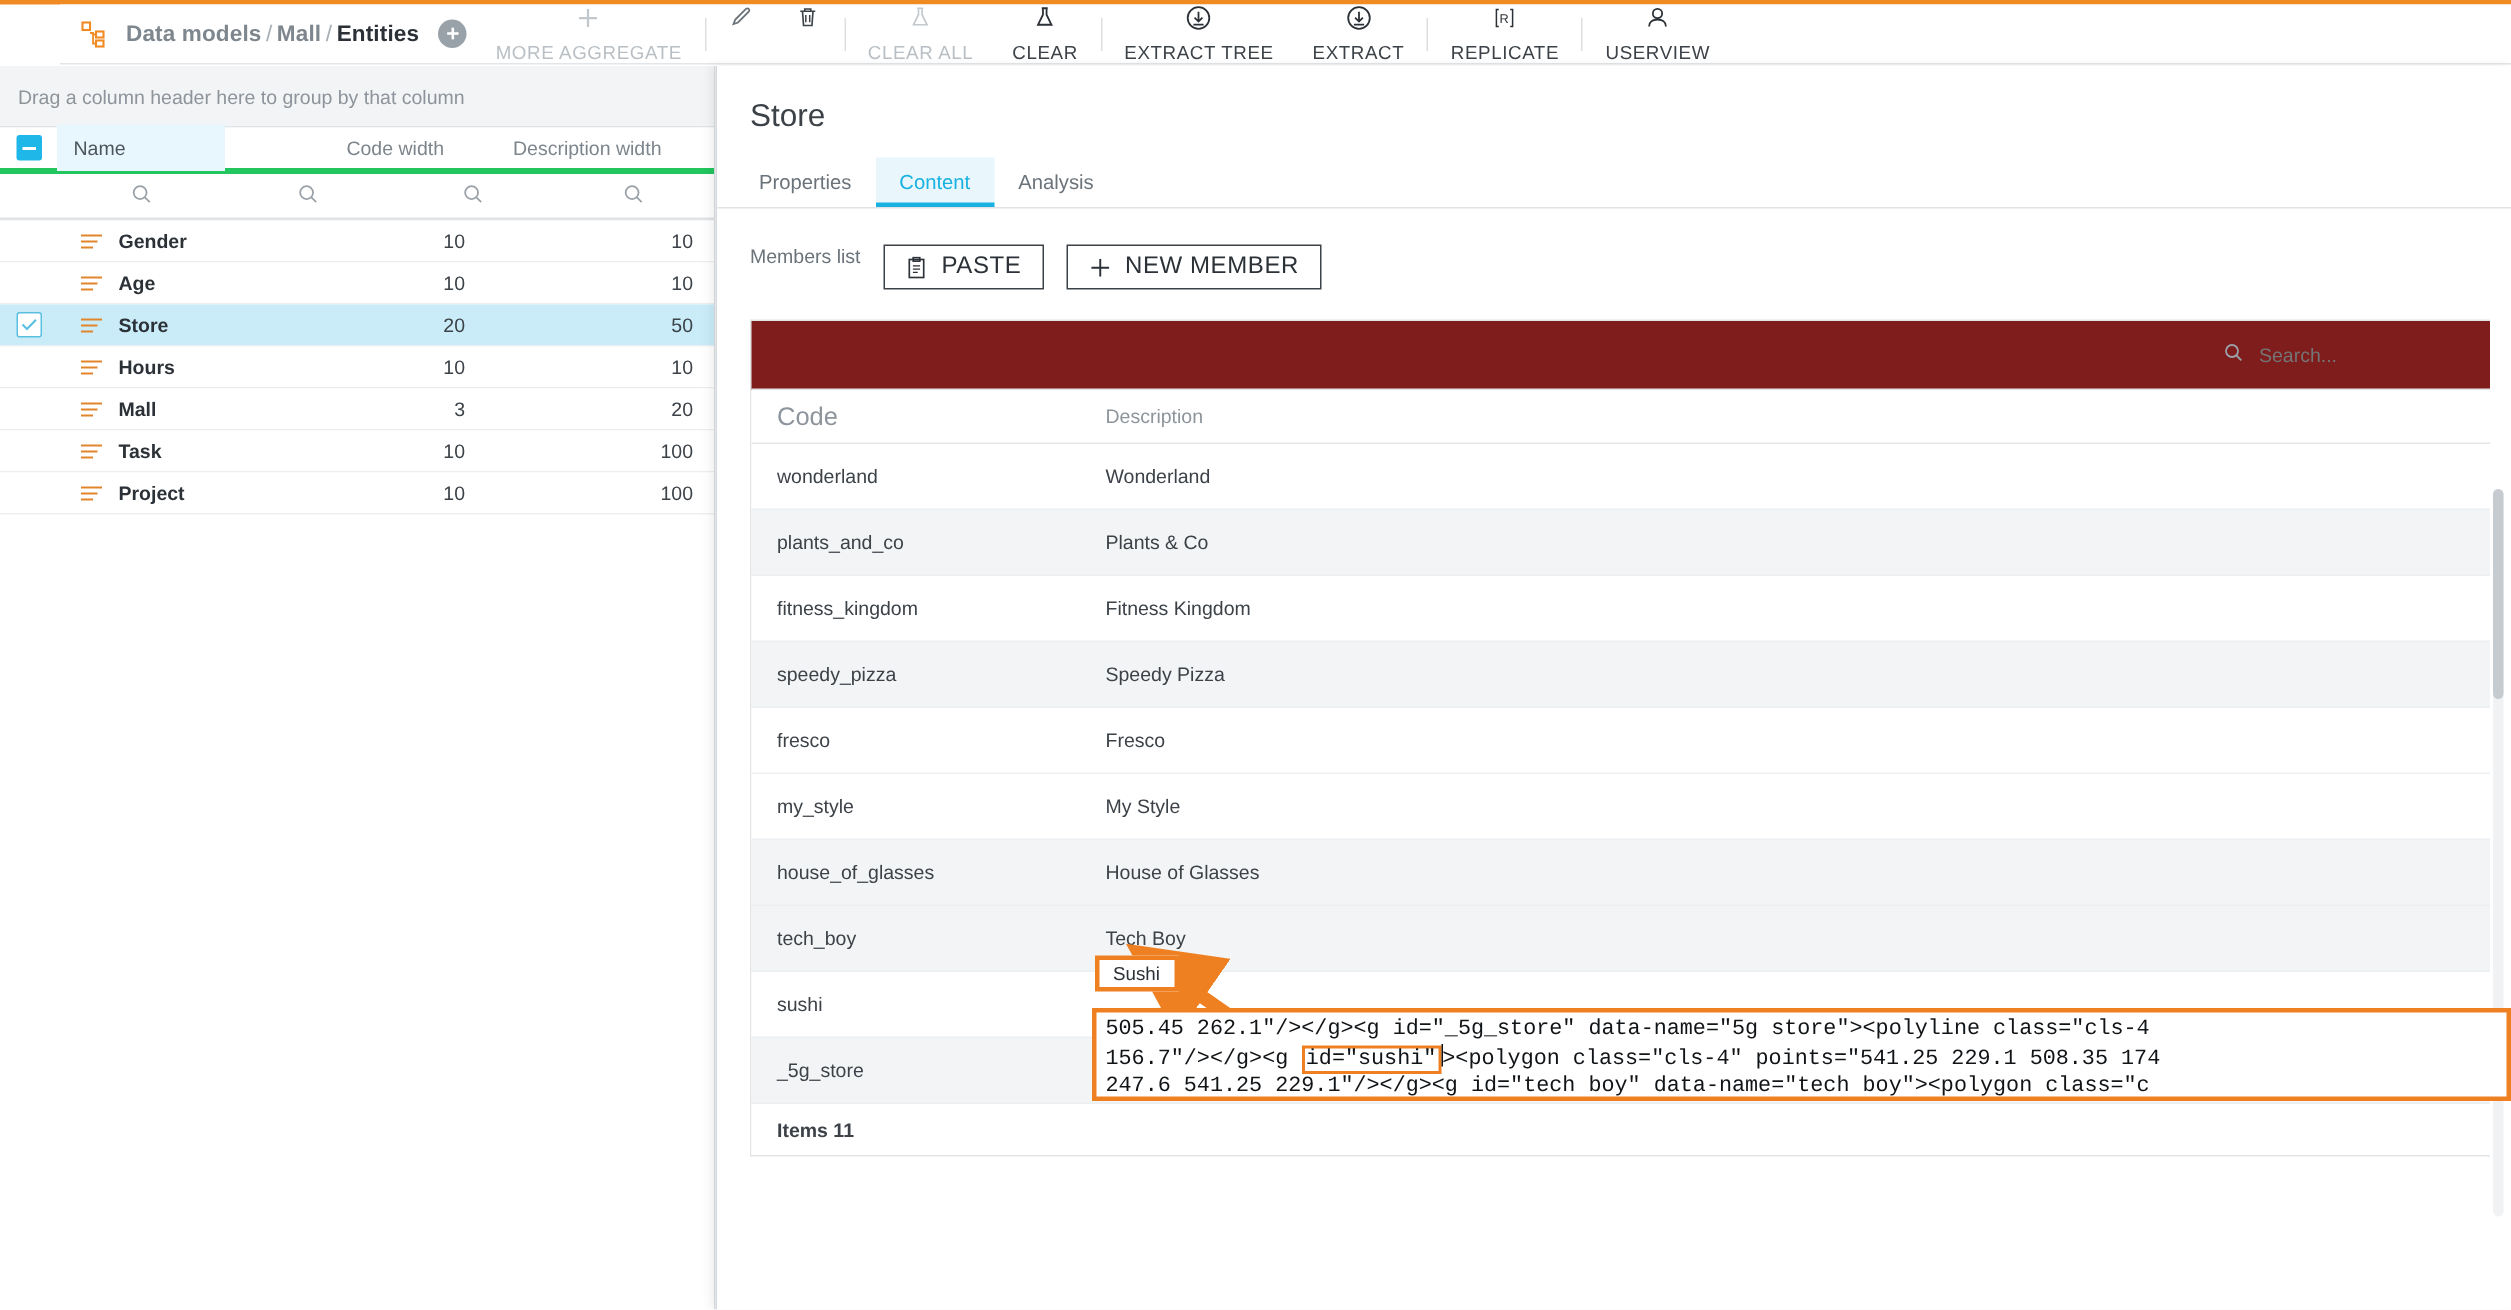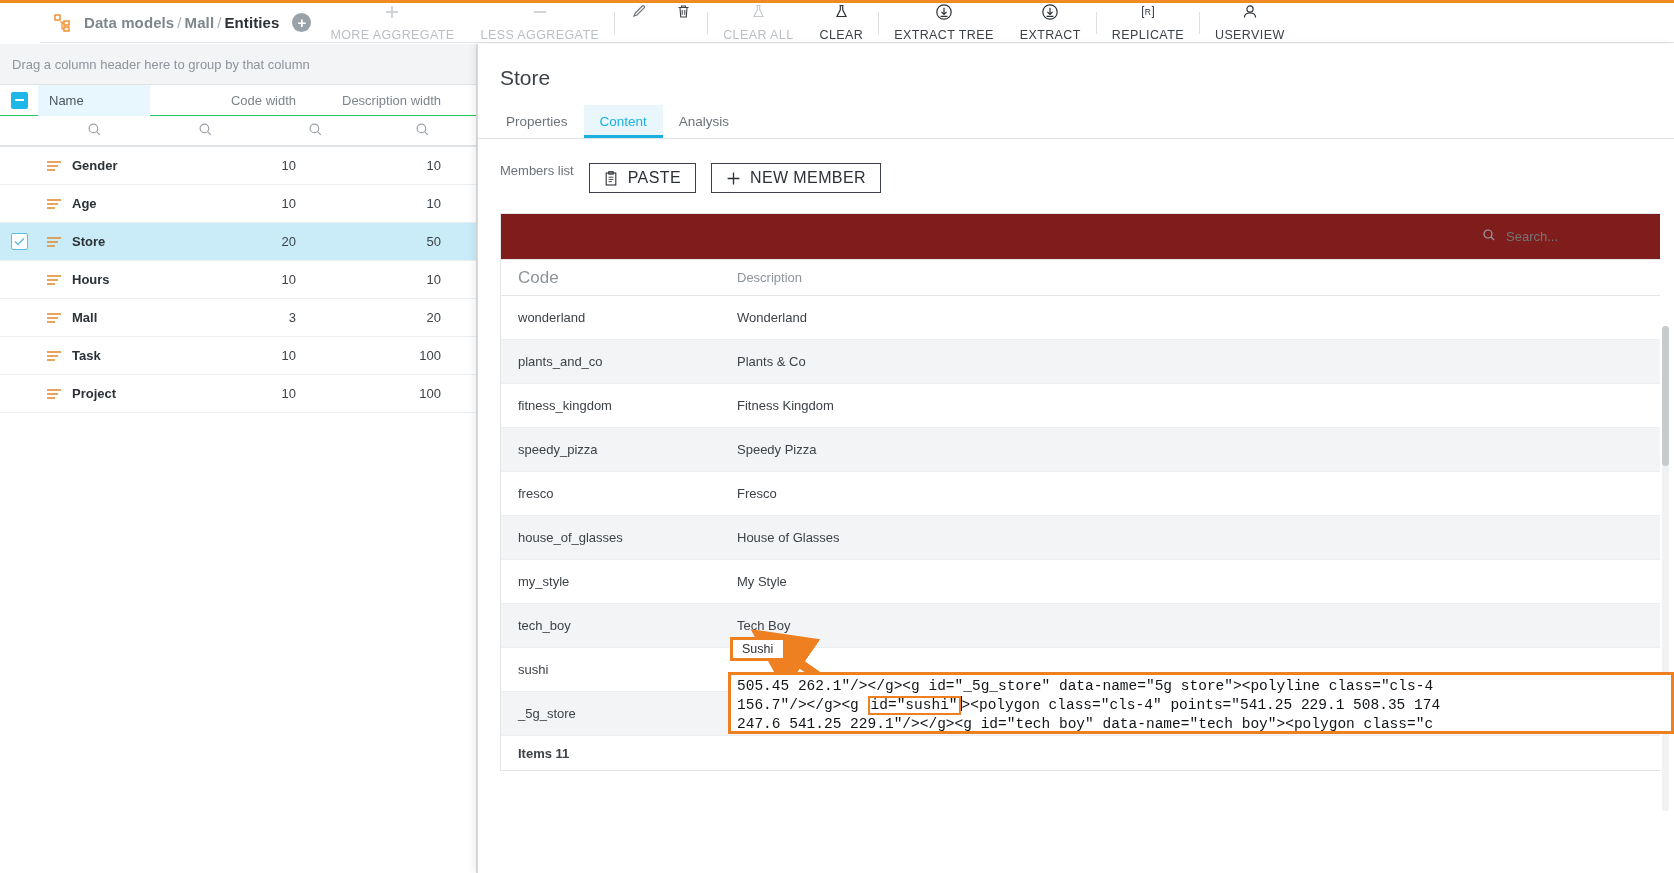--- a/index.html
+++ b/index.html
@@ -48,43 +48,44 @@
   .leftpane{
     position:absolute; left:0; top:44px; width:477px; height:829px;
     background:#fff; border-right:1px solid #dcdfe2;
   }
   .group-panel{
     height:41px; background:#f3f4f5; border-bottom:1px solid #e0e3e6;
     display:flex; align-items:center; padding-left:12px;
     color:#8d949b; font-size:13px;
   }
   .grid-head{
-    height:31px; display:flex; align-items:center; border-bottom:1px solid #22c55e;
+    height:31px; display:flex; align-items:center; border-bottom:4px solid #22c55e;
     background:#fff;
   }
   .gh-check{ width:38px; display:flex; align-items:center; justify-content:center;}
   .minus-box{
     width:17px;height:17px;background:#1fb6e8;border-radius:2px;
     display:flex;align-items:center;justify-content:center;
   }
   .minus-box::after{ content:""; display:block; width:9px; height:2px; background:#fff;}
   .gh-name{
     width:112px; height:31px; background:#e8f6fd; display:flex; align-items:center;
     padding-left:11px; font-size:13px; color:#4e565d;
   }
   .gh-cw{ width:160px; text-align:right; padding-right:14px; color:#7d858c;}
   .gh-dw{ width:145px; text-align:right; padding-right:14px; color:#7d858c;}
   .filter-row{
     height:31px; display:flex; align-items:center; border-bottom:2px solid #e0e3e6; background:#fff;
   }
   .fr-cell{ display:flex; align-items:center; justify-content:center;}
   .mag{ color:#9aa1a8; }
   .grow{
-    height:38px; display:flex; align-items:center; border-bottom:1px solid #eceff1;
+    height:28px; display:flex; align-items:center; border-bottom:1px solid #eceff1;
     background:#fff;
+    justify-content:space-between;
   }
   .grow.selected{ background:#c9ecf8; }
   .grow-check{ width:38px; display:flex; align-items:center; justify-content:center;}
   .chk-box{
     width:17px;height:17px;border:1px solid #5bbfe0;border-radius:2px;background:#fff;
     display:flex;align-items:center;justify-content:center;
   }
   .chk-box svg{ display:block; }
   .grow-name{ width:112px; display:flex; align-items:center; gap:10px; padding-left:8px;
               font-weight:bold; color:#2b3137; font-size:13px;}
@@ -180,28 +181,20 @@
 
   <div class="tb-btn disabled">
     <span class="tb-ico">
       <svg width="16" height="16" viewBox="0 0 16 16">
           <path d="M8 2v12M2 8h12" stroke="#c3c8cc" stroke-width="1.5" fill="none"></path>
         </svg>
     </span>
     <span>MORE AGGREGATE</span>
   </div>
 
-  <div class="tb-btn disabled">
-    <span class="tb-ico">
-      <svg width="16" height="16" viewBox="0 0 16 16">
-          <path d="M2 8h12" stroke="#c3c8cc" stroke-width="1.5" fill="none"></path>
-        </svg>
-    </span>
-    <span>LESS AGGREGATE</span>
-  </div>
 
   <div class="tb-sep"></div>
 
   <div class="tb-btn">
     <span class="tb-ico">
       <svg width="17" height="17" viewBox="0 0 17 17">
           <path d="M3 13l1.2-3L11.5 2.8a1.3 1.3 0 0 1 1.8 1.8L6 12l-3 1z" fill="none" stroke="#6b737a" stroke-width="1.2"></path>
         </svg>
     </span>
   </div>
@@ -502,27 +495,27 @@
       <div class="td-desc">Fitness Kingdom</div>
     </div>
     <div class="trow alt">
       <div class="td-code">speedy_pizza</div>
       <div class="td-desc">Speedy Pizza</div>
     </div>
     <div class="trow">
       <div class="td-code">fresco</div>
       <div class="td-desc">Fresco</div>
     </div>
+    <div class="trow">
+      <div class="td-code">my_style</div>
+      <div class="td-desc">My Style</div>
+    </div>
     <div class="trow alt">
       <div class="td-code">house_of_glasses</div>
       <div class="td-desc">House of Glasses</div>
-    </div>
-    <div class="trow">
-      <div class="td-code">my_style</div>
-      <div class="td-desc">My Style</div>
     </div>
     <div class="trow alt">
       <div class="td-code">tech_boy</div>
       <div class="td-desc">Tech Boy</div>
     </div>
     <div class="trow">
       <div class="td-code">sushi</div>
       <div class="td-desc"></div>
     </div>
     <div class="trow alt">

